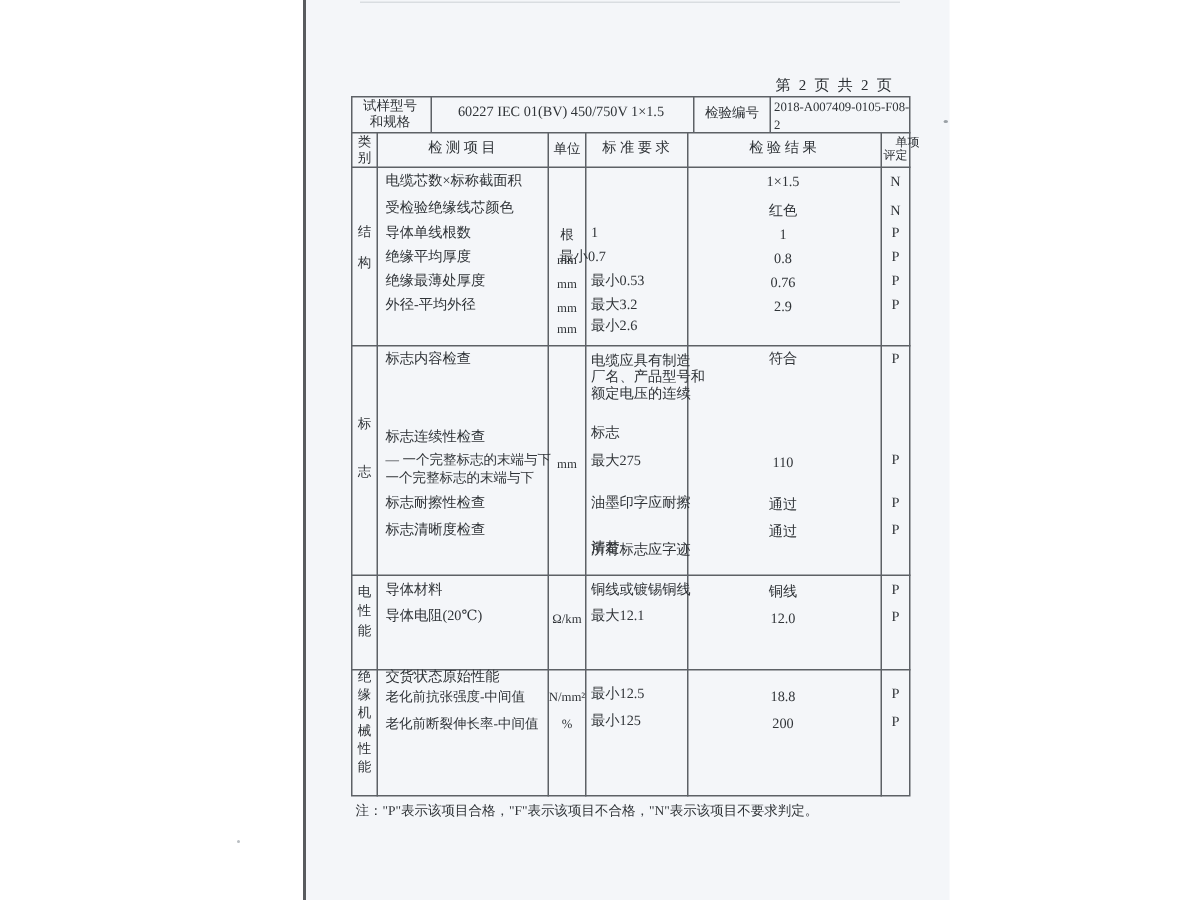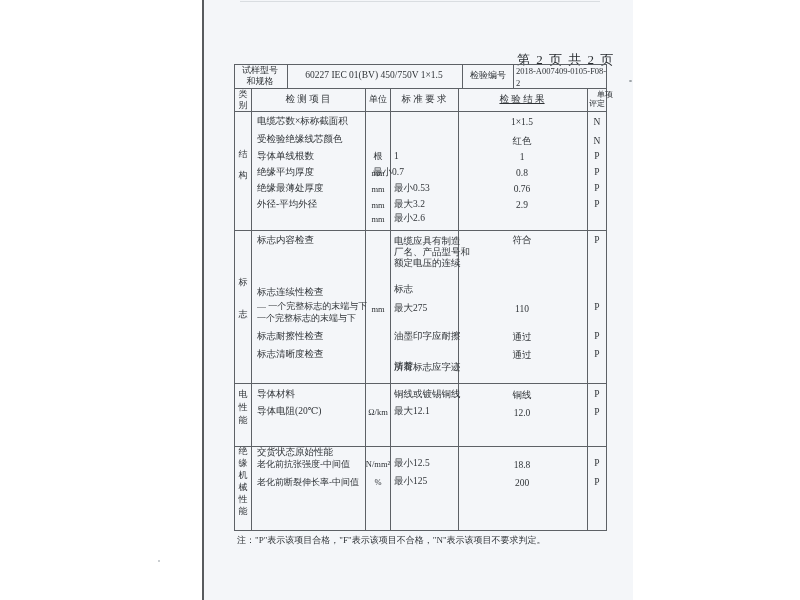--- a/index.html
+++ b/index.html
@@ -12,21 +12,21 @@
   .speck{position:absolute;background:#9aa0a5;border-radius:50%;}
   
   .hl,.vl{position:absolute;background:#5d6166;}
   .frame{position:absolute;left:234px;top:64px;width:373px;height:467px;
          border:1px solid #5d6166;box-sizing:border-box;background:transparent;}
   
   .t{position:absolute;white-space:nowrap;color:#2f3337;font-size:9.5px;line-height:1;}
   .ctr{transform:translateX(-50%);}
   .sm{font-size:9px;}
   .xs{font-size:8.5px;}
-  .hdr{font-size:13px;letter-spacing:1.5px;color:#2a2e32;}
+  .hdr{font-size:10px;letter-spacing:1.5px;color:#2a2e32;}
 </style>
 </head>
 <body>
 
 <div id="canvas">
 
   <div class="paper"></div>
   <div class="paper-edge"></div>
   <div class="paper-top-edge"></div>
   <div class="speck" style="left:629px;top:80px;width:3px;height:2px;"></div>
@@ -56,21 +56,21 @@
   <span class="t ctr" style="left:374px;top:71px;">60227 IEC 01(BV)  450/750V  1×1.5</span>
   <span class="t sm ctr" style="left:488px;top:71px;">检验编号</span>
   <span class="t xs" style="left:516px;top:67px;">2018-A007409-0105-F08-</span>
   <span class="t xs" style="left:516px;top:79px;">2</span>
 
   <span class="t sm ctr" style="left:243px;top:90px;">类</span>
   <span class="t sm ctr" style="left:243px;top:101px;">别</span>
   <span class="t ctr" style="left:308px;top:95px;">检 测 项 目</span>
   <span class="t sm ctr" style="left:378px;top:95px;">单位</span>
   <span class="t ctr" style="left:424px;top:95px;">标 准 要 求</span>
-  <span class="t ctr" style="left:522px;top:95px;text-decoration:underline;">检 验 结 果</span>
+  <span class="t ctr" style="left:522px;top:95px;">检 验 结 果</span>
   <span class="t ctr" style="left:597px;top:91px;font-size:8px;padding-left:16px;">单项</span>
   <span class="t ctr" style="left:597px;top:100px;font-size:8px;">评定</span>
 
   <span class="t sm ctr" style="left:243px;top:150px;">结</span>
   <span class="t sm ctr" style="left:243px;top:171px;">构</span>
 
   <span class="t" style="left:257px;top:117px;">电缆芯数×标称截面积</span>
   <span class="t ctr" style="left:522px;top:118px;">1×1.5</span>
   <span class="t ctr" style="left:597px;top:118px;">N</span>
 

